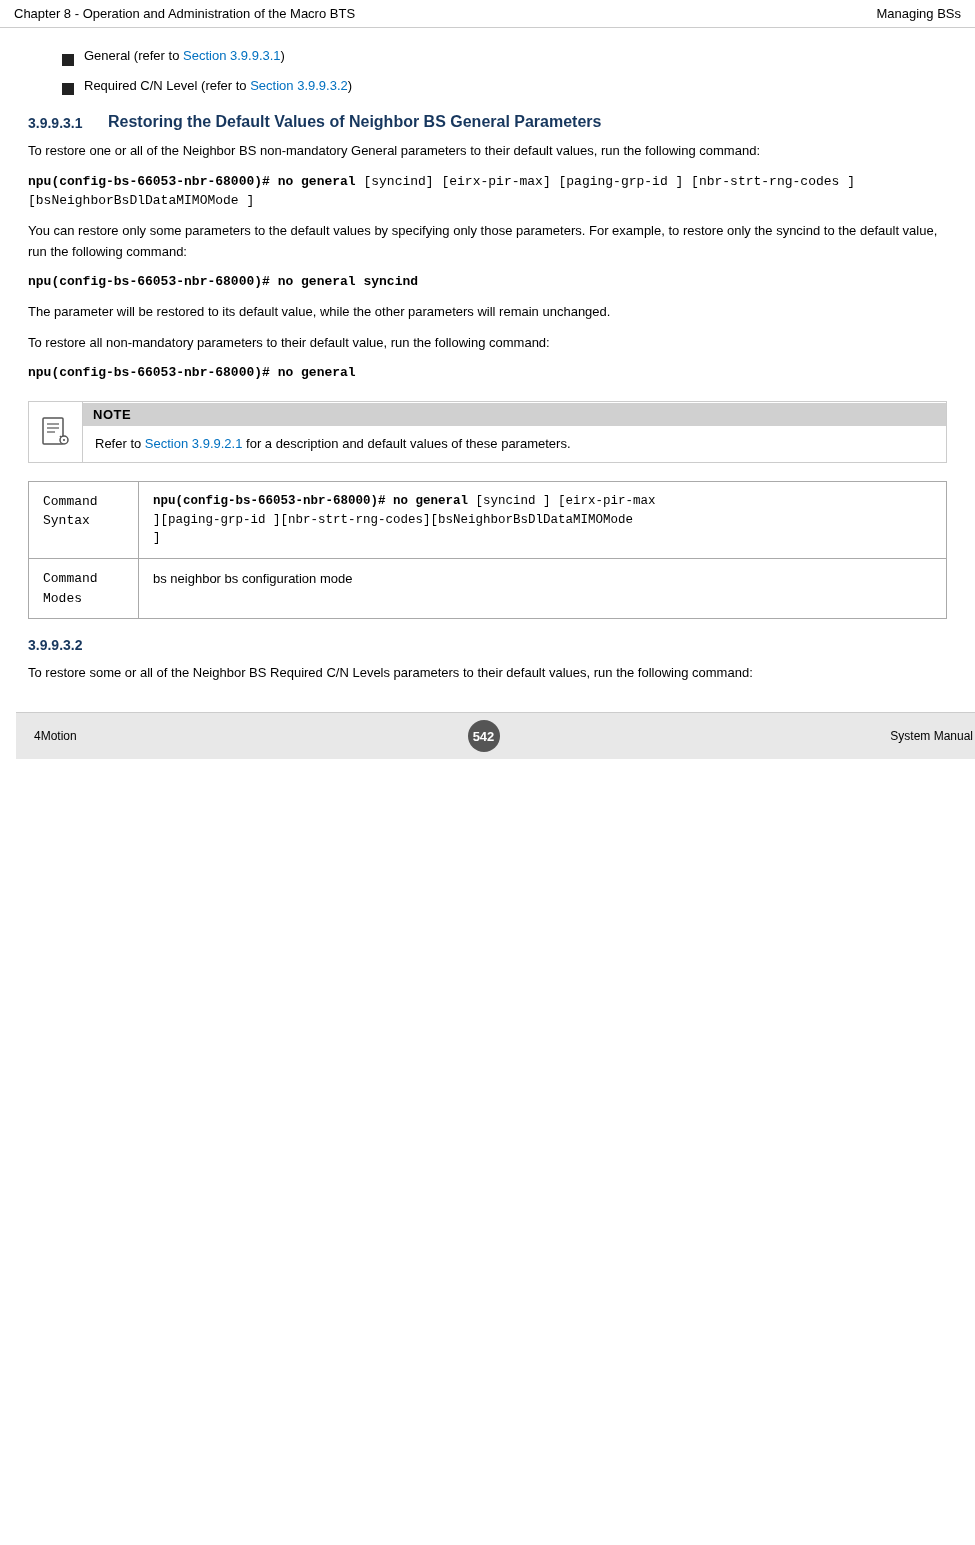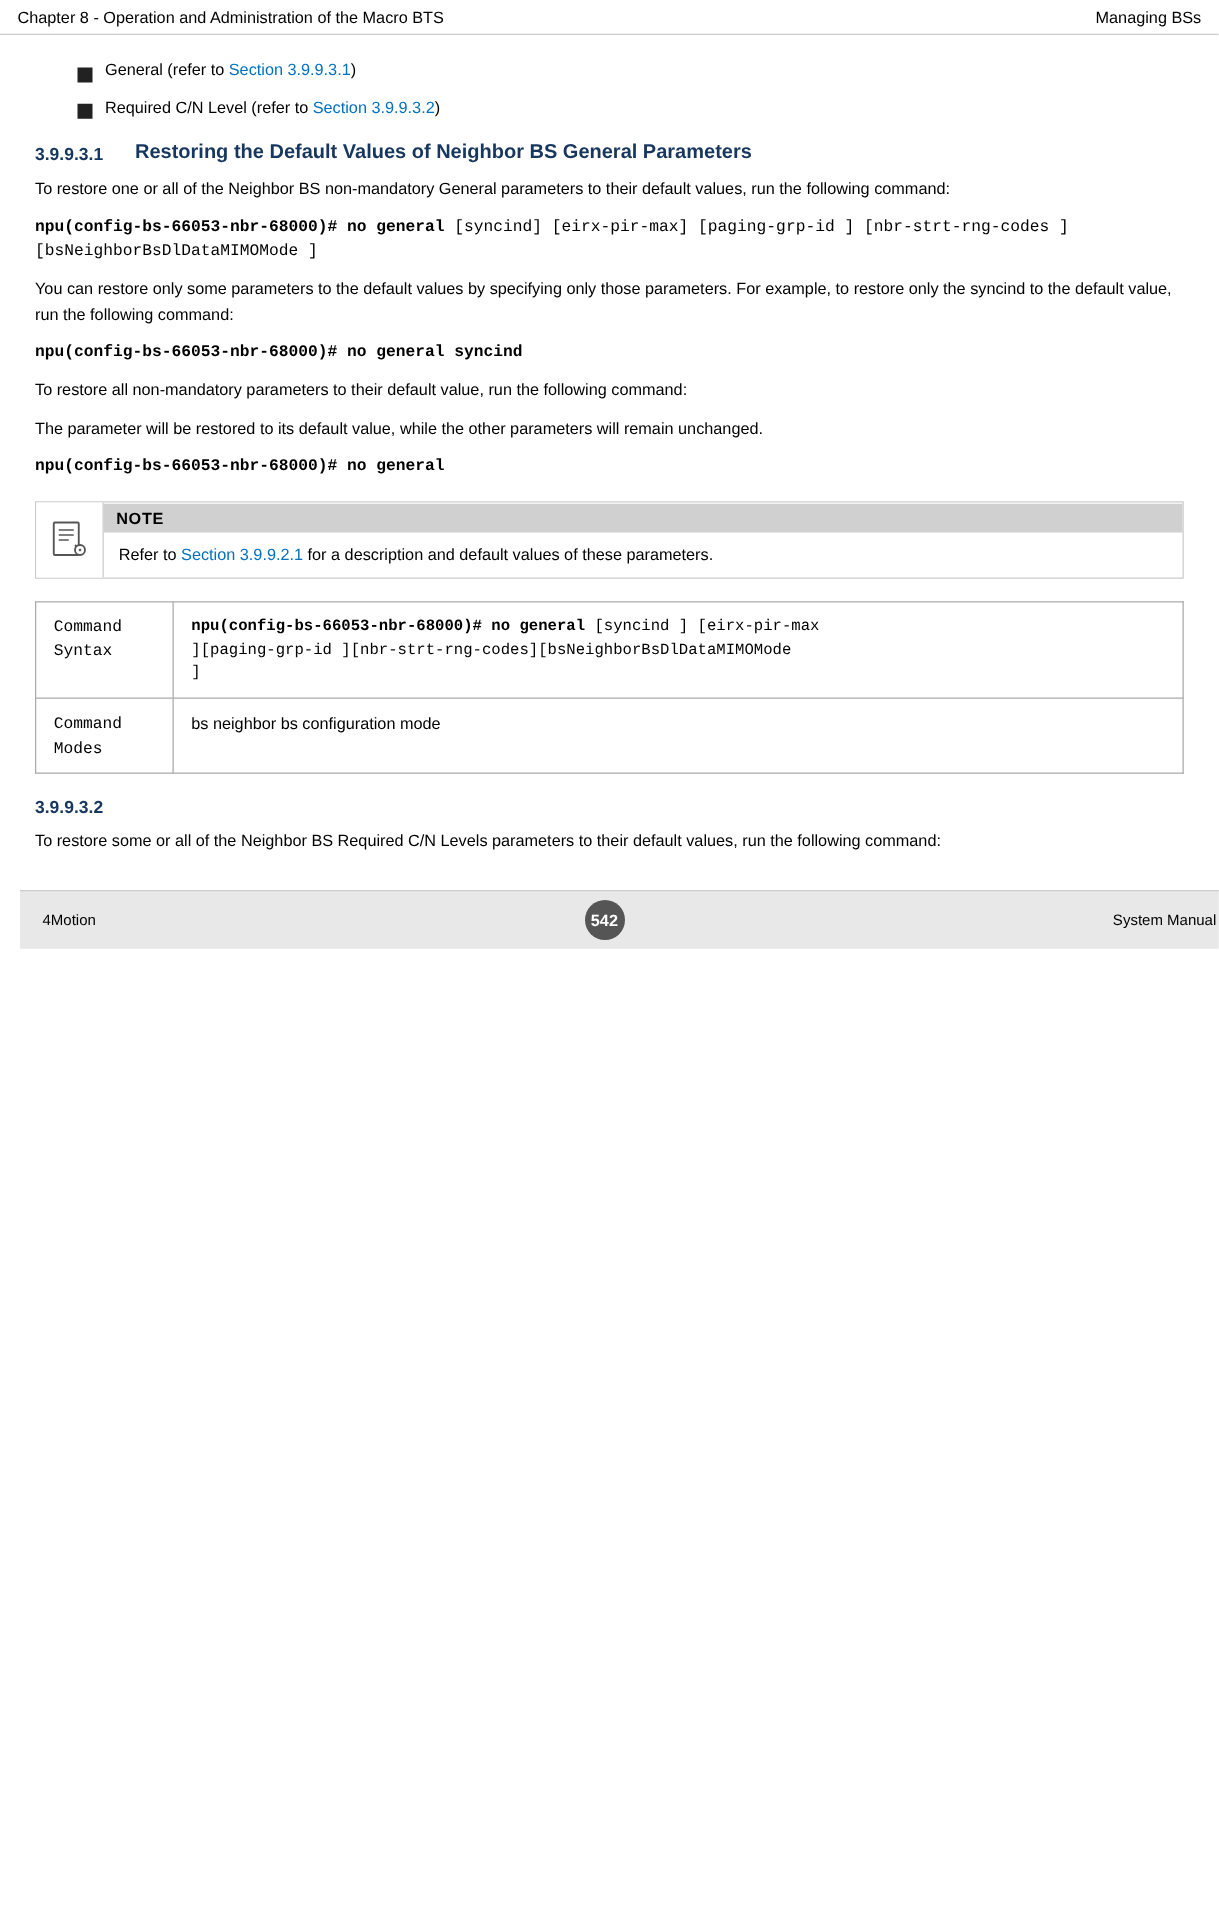--- a/index.html
+++ b/index.html
@@ -210,23 +210,23 @@
   <div class="command-block">
     <span class="cmd-bold">npu(config-bs-66053-nbr-68000)# no general</span><span class="cmd-mono"> [syncind] [eirx-pir-max] [paging-grp-id ] [nbr-strt-rng-codes ] [bsNeighborBsDlDataMIMOMode ]</span>
   </div>
 
   <p class="body-para">You can restore only some parameters to the default values by specifying only those parameters. For example, to restore only the syncind to the default value, run the following command:</p>
 
   <div class="command-block">
     <span class="cmd-bold">npu(config-bs-66053-nbr-68000)# no general syncind</span>
   </div>
 
+  <p class="body-para">The parameter will be restored to its default value, while the other parameters will remain unchanged.</p>
+
   <p class="body-para">To restore all non-mandatory parameters to their default value, run the following command:</p>
-
-  <p class="body-para">The parameter will be restored to its default value, while the other parameters will remain unchanged.</p>
 
   <div class="command-block">
     <span class="cmd-bold">npu(config-bs-66053-nbr-68000)# no general</span>
   </div>
 
   <div class="note-box">
     <div class="note-icon-col">
       <svg class="note-icon-svg" viewBox="0 0 32 32" fill="none">
         <rect x="3" y="2" width="20" height="26" rx="1" stroke="#555" stroke-width="1.5" fill="#fff"></rect>
         <line x1="7" y1="8" x2="19" y2="8" stroke="#555" stroke-width="1.2"></line>

